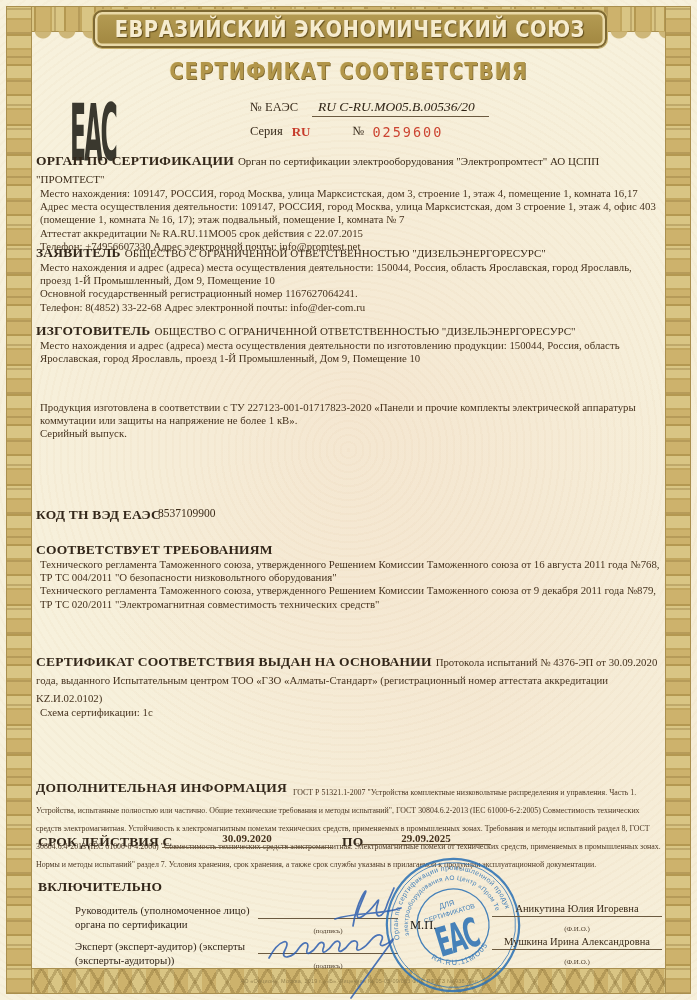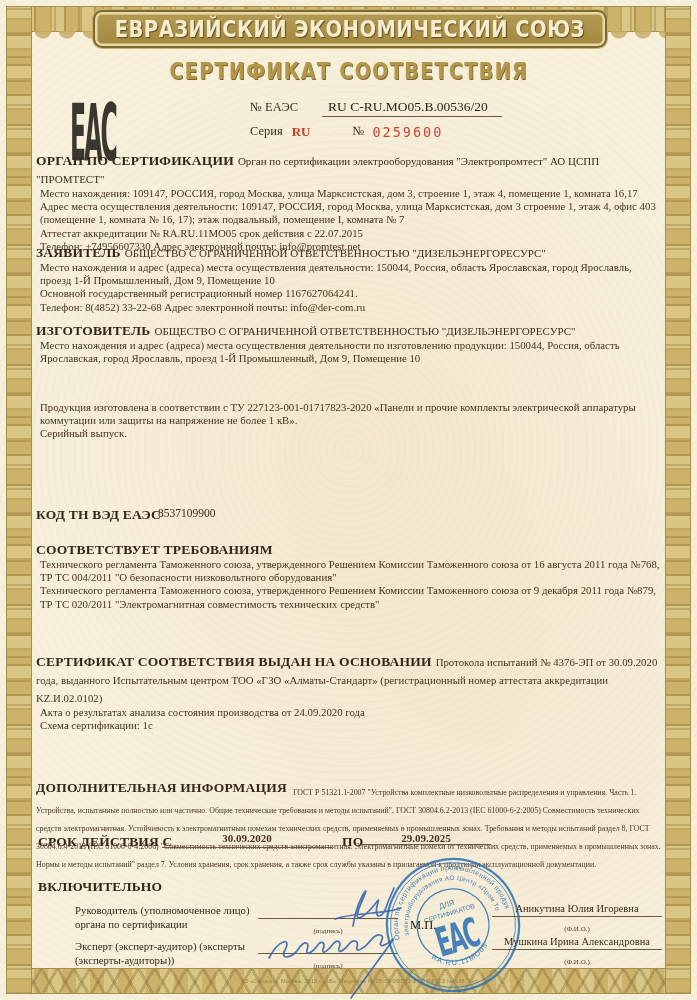--- a/index.html
+++ b/index.html
@@ -47,21 +47,21 @@
     display:flex;align-items:center;justify-content:center;}
   .banner span{font-family:"DejaVu Sans",sans-serif;font-weight:bold;font-size:21px;letter-spacing:.5px;
     color:#f6eccf;text-shadow:1px 1.2px 1px rgba(80,60,15,.8);transform:scale(.93,1.12);white-space:nowrap;}
   .doc-title{position:absolute;left:0;top:59px;width:100%;text-align:center;z-index:2;}
   .doc-title span{font-family:"DejaVu Sans",sans-serif;font-weight:bold;font-size:20px;letter-spacing:1.5px;
     color:#b2964a;text-shadow:.8px .9px 0 #7e672e,-.6px -.6px 0 #e8daa9;transform:scale(.95,1.18);display:inline-block;white-space:nowrap;}
   .eac-mark{position:absolute;left:70px;top:88px;z-index:2;}
   .eac-mark span{display:inline-block;font-family:"DejaVu Sans",sans-serif;font-weight:bold;font-size:38px;
     letter-spacing:-3px;color:#3a382e;transform:scale(.62,2.05);transform-origin:top left;}
   .num-row{position:absolute;left:250px;top:99px;z-index:2;font-size:12.5px;color:#3a2d1e;display:flex;align-items:baseline;}
-  .num-row .val{margin-left:24px;font-size:13.5px;border-bottom:1px solid #6b5a40;padding:0 14px 1px 6px;color:#2e2315;}
+  .num-row .val{margin-left:14px;font-size:13.5px;border-bottom:1px solid #6b5a40;padding:0 14px 1px 6px;color:#2e2315;font-style:italic;}
   .series-row{position:absolute;left:250px;top:124px;z-index:2;font-size:12.5px;color:#3a2d1e;display:flex;align-items:flex-start;}
   .series-row .ru{color:#c63b2a;font-weight:bold;font-size:13px;margin-left:9px;}
   .series-row .no{margin-left:42px;}
   .series-row .blank{color:#cc4431;font-family:"DejaVu Sans Mono",monospace;font-size:13.5px;letter-spacing:2px;margin-left:8px;}
 
   
   .sec{position:absolute;left:36px;width:626px;z-index:2;}
   .h{font-weight:bold;font-size:13.5px;color:#33271a;letter-spacing:.2px;font-family:"Liberation Serif",serif;}
   .nm{font-size:11px;color:#3c2c1a;}
   .body, .line{font-size:10.8px;line-height:1.22;color:#46331f;}
@@ -170,21 +170,20 @@
     <p class="p0"><span class="h">СООТВЕТСТВУЕТ ТРЕБОВАНИЯМ</span></p>
     <div class="line">Технического регламента Таможенного союза, утвержденного Решением Комиссии Таможенного союза от 16 августа  2011 года №768, ТР ТС 004/2011 "О безопасности низковольтного оборудования"</div>
     <div class="line">Технического регламента Таможенного союза, утвержденного Решением Комиссии Таможенного союза от 9 декабря 2011 года №879, ТР ТС 020/2011 "Электромагнитная совместимость технических средств"</div>
   </div>
 
   <div class="sec" style="top:652px">
     <p class="p0">
       <span class="h">СЕРТИФИКАТ СООТВЕТСТВИЯ  ВЫДАН НА ОСНОВАНИИ</span>
       <span class="body">Протокола испытаний № 4376-ЭП от 30.09.2020 года, выданного Испытательным центром ТОО «ГЗО «Алматы-Стандарт» (регистрационный номер аттестата аккредитации KZ.И.02.0102)</span>
     </p>
-    <div class="line">Акта о результатах анализа состояния производства от 24.09.2020 года</div>
     <div class="line">Схема сертификации: 1с</div>
   </div>
 
   <div class="sec" style="top:781px">
     <p class="p0">
       <span class="h" style="float:left;margin-right:6px;line-height:1.05;">ДОПОЛНИТЕЛЬНАЯ ИНФОРМАЦИЯ</span>
       <span class="tiny">ГОСТ Р 51321.1-2007 "Устройства комплектные низковольтные распределения и управления. Часть 1. Устройства, испытанные полностью или частично. Общие технические требования и методы испытаний", ГОСТ 30804.6.2-2013 (IEC 61000-6-2:2005) Совместимость технических средств электромагнитная. Устойчивость к электромагнитным помехам технических средств, применяемых в промышленных зонах. Требования и методы испытаний раздел 8, ГОСТ 30804.6.4-2013 (IEC 61000-6-4:2006) "Совместимость технических средств электромагнитная. Электромагнитные помехи от технических средств, применяемых в промышленных зонах. Нормы и методы испытаний" раздел 7. Условия хранения, срок хранения, а также срок службы указаны в прилагаемой к продукции эксплуатационной документации.</span>
     </p>
   </div>
 

